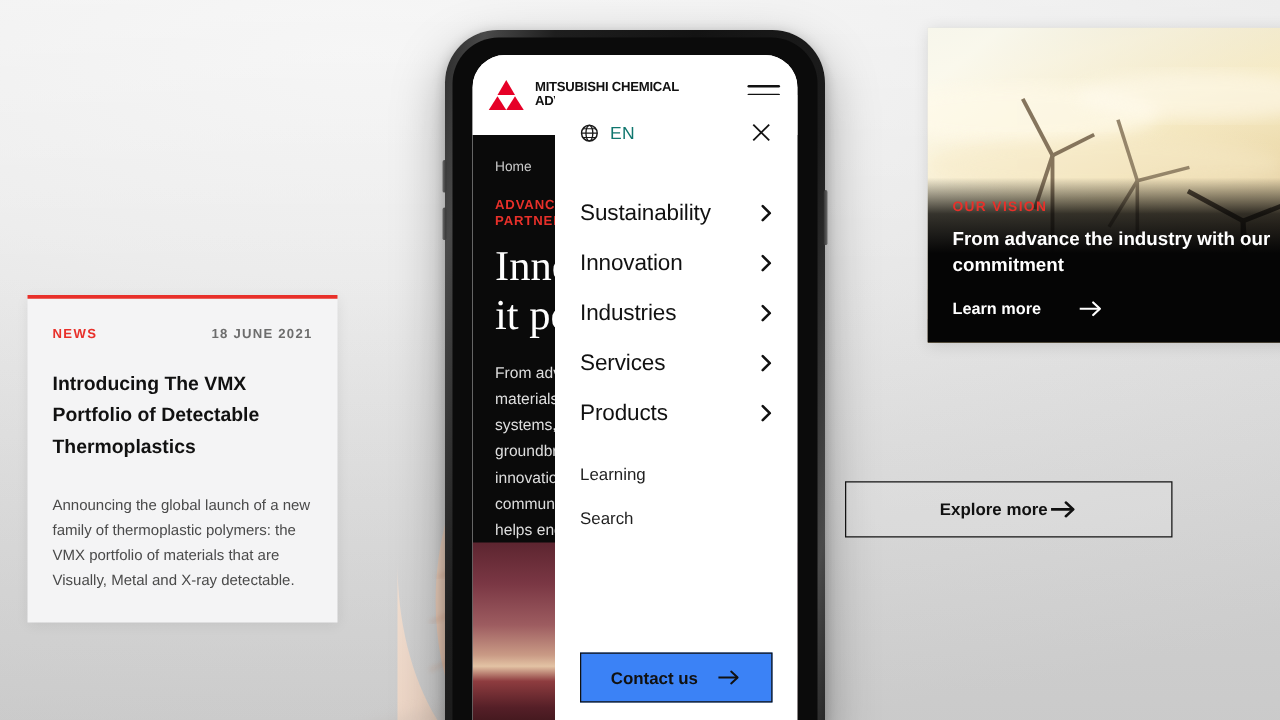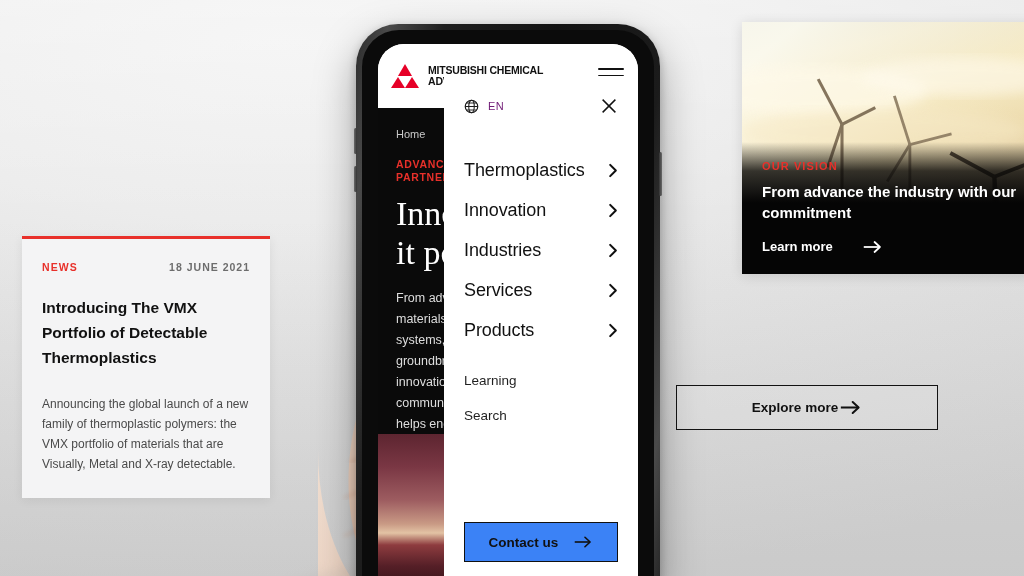--- a/index.html
+++ b/index.html
@@ -99,21 +99,21 @@
     position:absolute; left:66px; top:32px; right:0; bottom:0;
     background:#fff; z-index:6;
     display:flex; flex-direction:column;
     padding:0 20px;
   }
   .menu-top{
     display:flex; align-items:center; height:60px; flex:none;
   }
   .lang{ display:flex; align-items:center; gap:9px; cursor:pointer; }
   .globe{ width:15px; height:15px; flex:none; }
-  .lang-lbl{ font-size:11px; color:#701a75; letter-spacing:.3px; }
+  .lang-lbl{ font-size:14px; color:#0f766e; letter-spacing:.3px; }
   .close{ margin-left:auto; width:18px; height:18px; cursor:pointer; }
 
   .nav{ margin-top:14px; }
   .nav-row{
     display:flex; align-items:center; padding:9.5px 0;
     cursor:pointer;
   }
   .nav-lbl{ font-size:18px; color:#111; letter-spacing:-0.1px; }
   .chev{ margin-left:auto; width:10px; height:15px; }
 
@@ -315,21 +315,21 @@
               <span class="lang-lbl">EN</span>
             </div>
             <svg class="close" viewBox="0 0 24 24">
               <line x1="3.5" y1="3.5" x2="20.5" y2="20.5" stroke="#111" stroke-width="1.9"></line>
               <line x1="20.5" y1="3.5" x2="3.5" y2="20.5" stroke="#111" stroke-width="1.9"></line>
             </svg>
           </div>
 
           <div class="nav">
             <div class="nav-row">
-              <span class="nav-lbl">Thermoplastics</span>
+              <span class="nav-lbl">Sustainability</span>
               <svg class="chev" viewBox="0 0 10 16">
                   <polyline points="2,2 8,8 2,14" fill="none" stroke="#111" stroke-width="2.2" stroke-linecap="round" stroke-linejoin="round"></polyline>
                 </svg>
             </div>
             <div class="nav-row">
               <span class="nav-lbl">Innovation</span>
               <svg class="chev" viewBox="0 0 10 16">
                   <polyline points="2,2 8,8 2,14" fill="none" stroke="#111" stroke-width="2.2" stroke-linecap="round" stroke-linejoin="round"></polyline>
                 </svg>
             </div>

